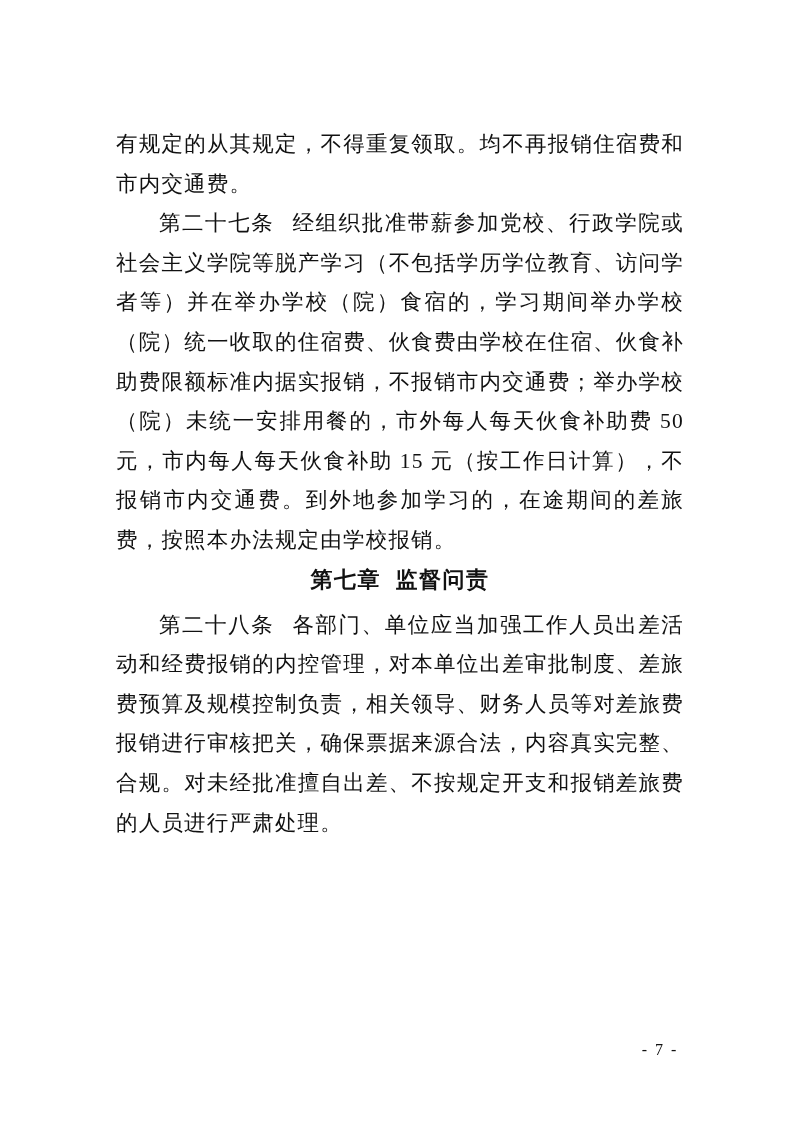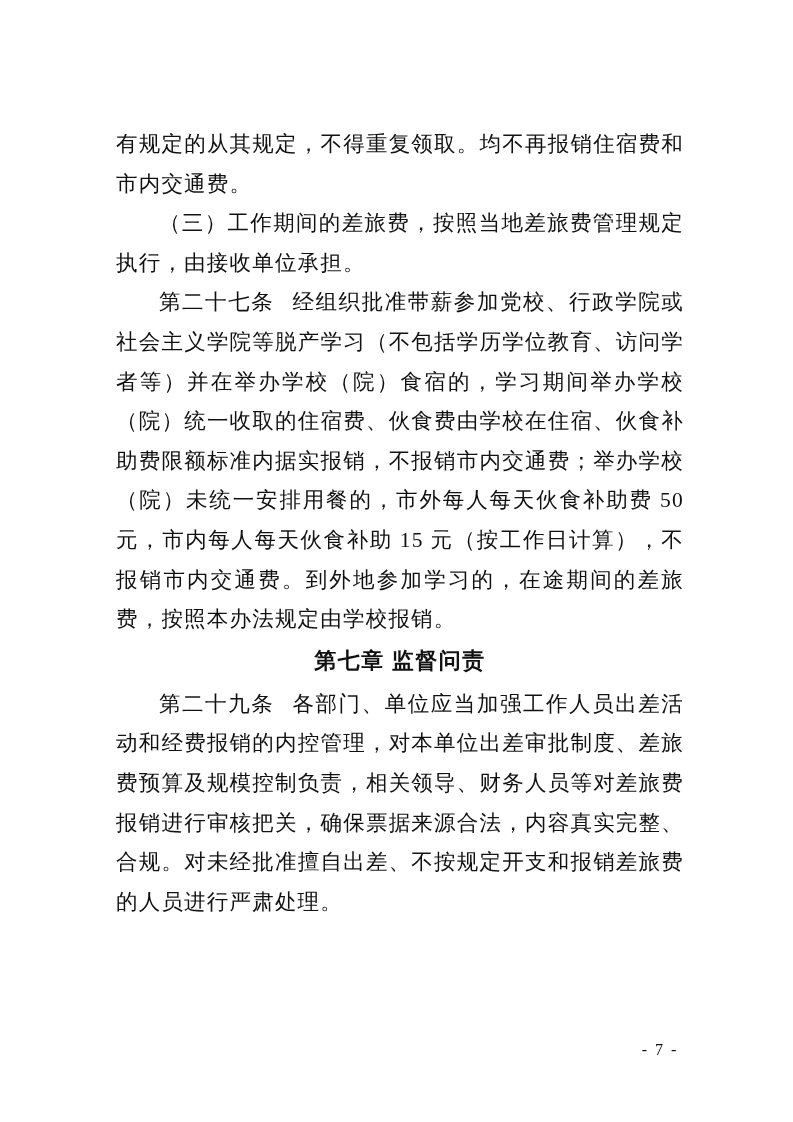--- a/index.html
+++ b/index.html
@@ -35,21 +35,21 @@
   }
   .para.indent {
     text-indent: 2em;
   }
   .article-lead {
     font-weight: normal;
     margin-right: 0.85em;
   }
   .chapter-heading {
     margin: 1px 0 4px 0;
-    font-family: Liberation Serif, serif;
+    font-family: Liberation Mono, monospace;
     font-weight: bold;
     font-size: 22px;
     line-height: 40px;
     letter-spacing: 1.5px;
     text-align: center;
   }
   .page-number {
     position: absolute;
     top: 1041px;
     left: 628px;
@@ -62,25 +62,24 @@
   }
 </style>
 </head>
 <body>
 
 <div class="page">
   <div class="content">
 
     <p class="para">有规定的从其规定，不得重复领取。均不再报销住宿费和市内交通费。</p>
 
-    <p class="para indent">（三）工作期间的差旅费，按照当地差旅费管理规定执行，由接收单位承担。</p>
 
     <p class="para indent"><span class="article-lead">第二十七条</span><span>经组织批准带薪参加党校、行政学院或社会主义学院等脱产学习（不包括学历学位教育、访问学者等）并在举办学校（院）食宿的，学习期间举办学校（院）统一收取的住宿费、伙食费由学校在住宿、伙食补助费限额标准内据实报销，不报销市内交通费；举办学校（院）未统一安排用餐的，市外每人每天伙食补助费 50 元，市内每人每天伙食补助 15 元（按工作日计算），不报销市内交通费。到外地参加学习的，在途期间的差旅费，按照本办法规定由学校报销。</span></p>
 
 
     <h2 class="chapter-heading">第七章 监督问责</h2>
 
-    <p class="para indent"><span class="article-lead">第二十九条</span><span>各部门、单位应当加强工作人员出差活动和经费报销的内控管理，对本单位出差审批制度、差旅费预算及规模控制负责，相关领导、财务人员等对差旅费报销进行审核把关，确保票据来源合法，内容真实完整、合规。对未经批准擅自出差、不按规定开支和报销差旅费的人员进行严肃处理。</span></p>
+    <p class="para indent"><span class="article-lead">第二十八条</span><span>各部门、单位应当加强工作人员出差活动和经费报销的内控管理，对本单位出差审批制度、差旅费预算及规模控制负责，相关领导、财务人员等对差旅费报销进行审核把关，确保票据来源合法，内容真实完整、合规。对未经批准擅自出差、不按规定开支和报销差旅费的人员进行严肃处理。</span></p>
 
   </div>
 
   <div class="page-number">- 7 -</div>
 </div>
 
 </body></html>

